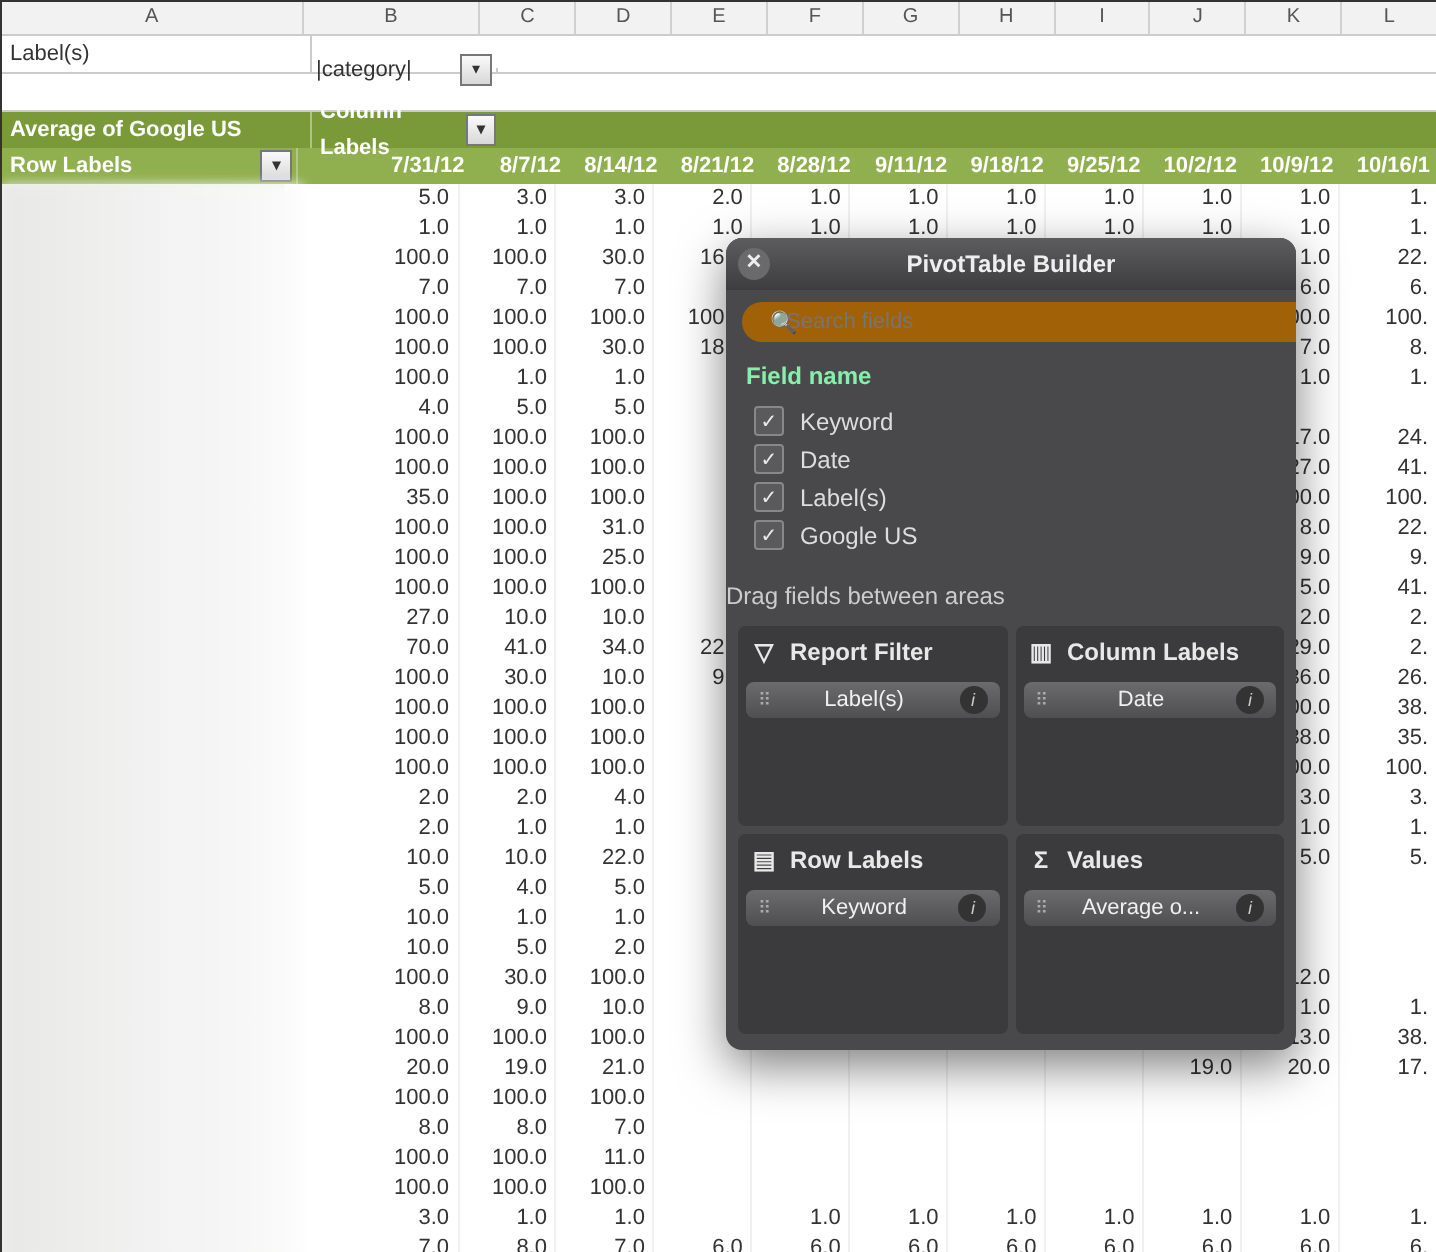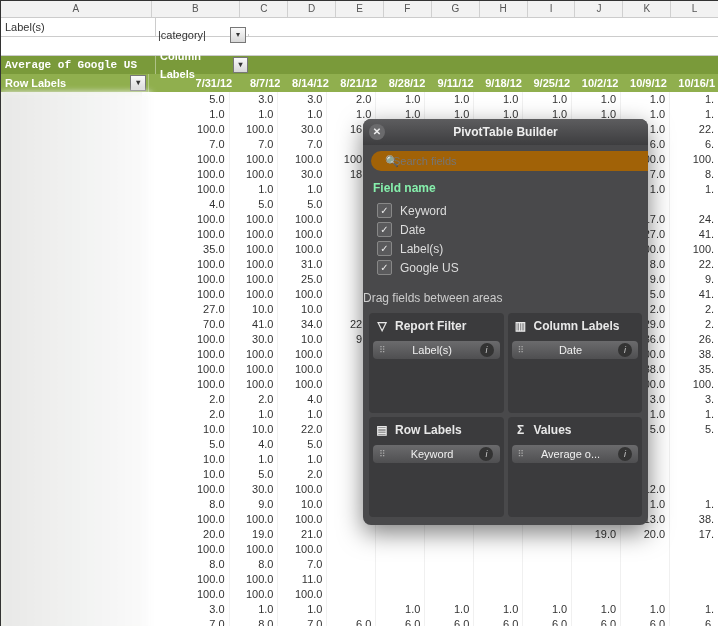--- a/index.html
+++ b/index.html
@@ -51,21 +51,21 @@
   .blank-row { height:18px; border-bottom:1px solid #ccc; }
 
   .green-row {
     display:flex;
     height:18px;
     background:#7a9a3a;
     color:#fff;
     font-weight:bold;
   }
   .green-row > div { line-height:18px; padding-left:4px; }
-  .green-row .cell-a { width:150px; border-right:1px solid rgba(255,255,255,0.4);font-family:Liberation Mono, monospace; }
+  .green-row .cell-a { width:150px; border-right:1px solid rgba(255,255,255,0.4); }
   .green-row .cell-b { width:88px; display:flex; align-items:center; justify-content:space-between; padding:0 4px; }
   .green-row .dd-btn { color:#333; }
 
   .date-row {
     display:flex;
     height:18px;
     background:#90af4e;
     color:#fff;
     font-weight:bold;
   }

